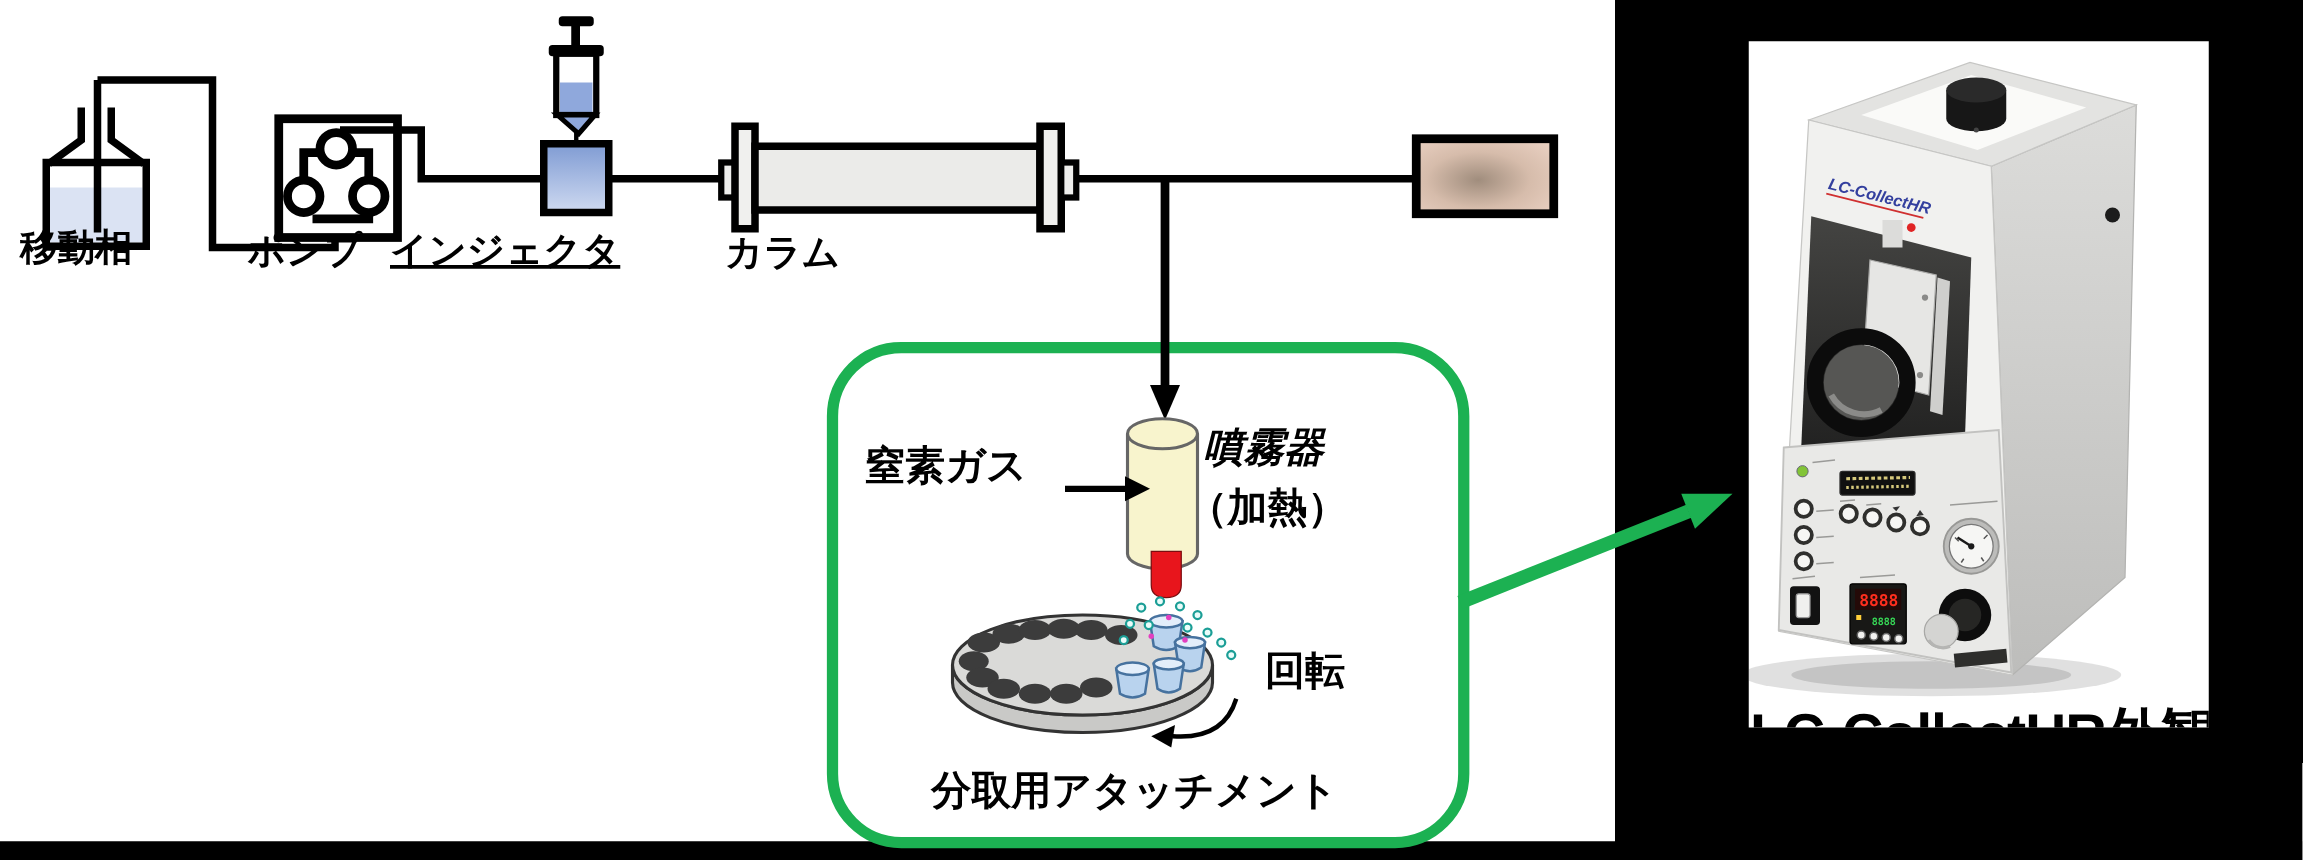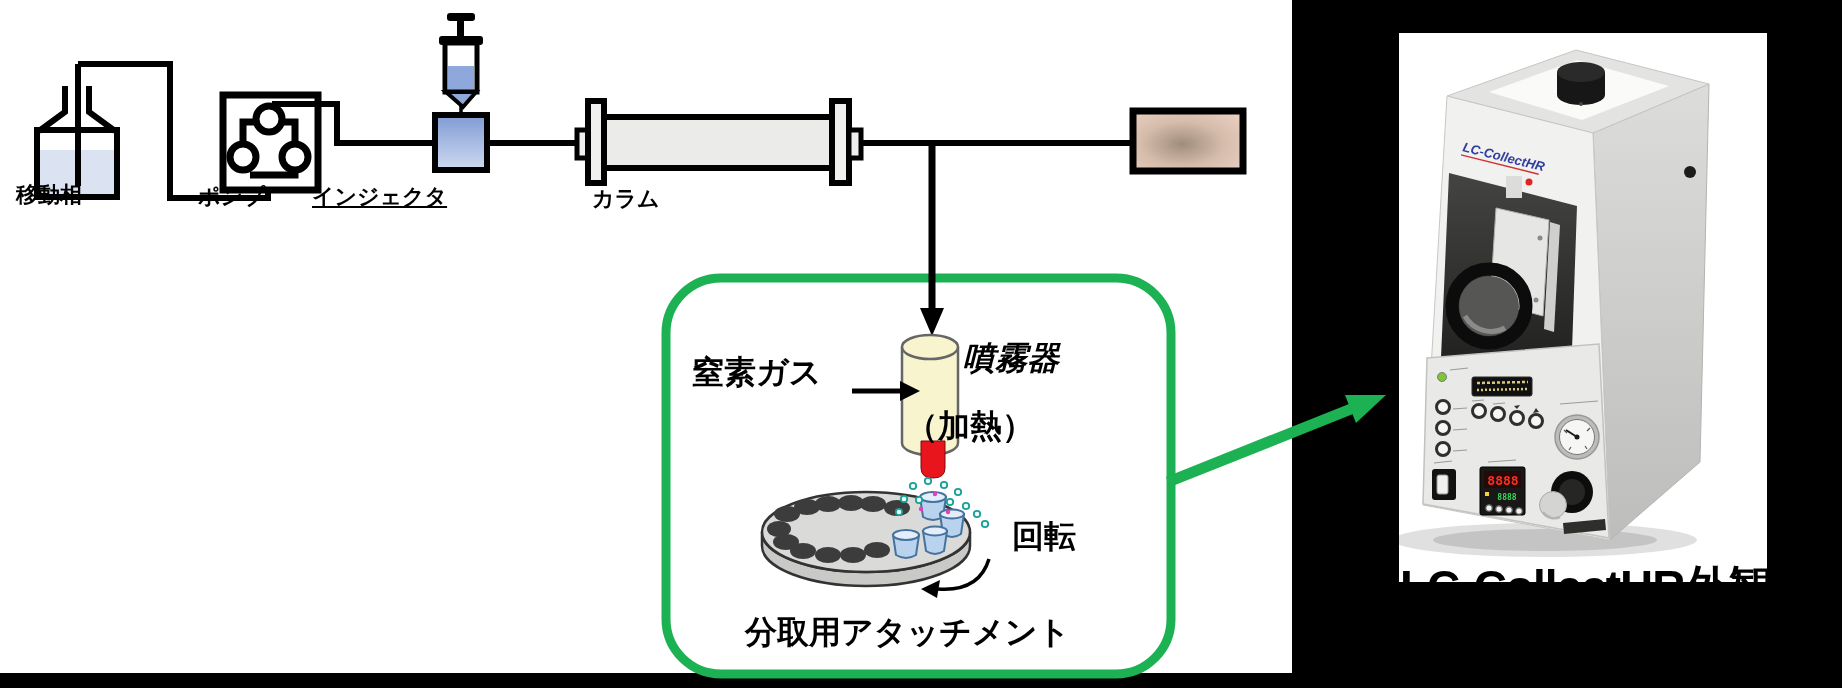--- a/index.html
+++ b/index.html
@@ -6,21 +6,21 @@
   #canvas{
     position:relative;width:1842px;height:688px;background:#ffffff;
     overflow:hidden;font-family:"Liberation Sans",sans-serif;
   }
   .abs{position:absolute;}
   #black-panel{left:1292px;top:0;width:550px;height:688px;background:#000;z-index:1;}
   #bottom-bar{left:0;top:673px;width:1842px;height:15px;background:#000;z-index:1;}
   #photo-frame{left:1399px;top:33px;width:368px;height:549px;background:#fff;overflow:hidden;z-index:2;}
   #diagram-svg{left:0;top:0;z-index:3;pointer-events:none;}
   .lbl{position:absolute;z-index:4;color:#000;white-space:nowrap;line-height:1;}
-  .lbl-gothic{font-family:"Liberation Sans",sans-serif;font-weight:600;font-size:22px;}
+  .lbl-gothic{font-family:"Liberation Sans",sans-serif;font-weight:600;font-size:30px;}
   .lbl-gothic-lg{font-family:"Liberation Sans",sans-serif;font-weight:600;font-size:32px;}
   .lbl-serif{font-family:"Liberation Serif",serif;font-weight:400;font-size:37px;}
   #photo-caption{
     position:absolute;left:1px;top:524px;width:500px;
     font-family:"Liberation Sans",sans-serif;font-weight:600;font-size:46px;
     letter-spacing:-1px;color:#000;white-space:nowrap;z-index:5;
   }
 </style>
 </head>
 <body>
@@ -279,20 +279,20 @@
 
     <g>
       <path d="M989,559 Q979,592 938,589" fill="none" stroke="#000" stroke-width="3.5"></path>
       <polygon points="921,589 940,580 937,598" fill="#000"></polygon>
     </g>
   </svg>
 
   <div class="lbl lbl-gothic" style="left:16px;top:184px;">移動相</div>
   <div class="lbl lbl-gothic" style="left:198px;top:186px;">ポンプ</div>
   <div class="lbl lbl-gothic" style="left:312px;top:186px;text-decoration:underline;">インジェクタ</div>
-  <div class="lbl lbl-gothic" style="left:592px;top:188px;text-align:right;">カラム</div>
+  <div class="lbl lbl-gothic" style="left:580px;top:188px;text-align:right;">カラム</div>
   <div class="lbl lbl-gothic-lg" style="left:692px;top:356px;">窒素ガス</div>
   <div class="lbl lbl-gothic-lg" style="left:963px;top:342px;font-style:italic;">噴霧器</div>
-  <div class="lbl lbl-gothic-lg" style="left:906px;top:390px;margin-top:20px;">（加熱）</div>
+  <div class="lbl lbl-gothic-lg" style="left:950px;top:390px;">（加熱）</div>
   <div class="lbl lbl-gothic-lg" style="left:1012px;top:520px;">回転</div>
   <div class="lbl lbl-gothic-lg" style="left:745px;top:616px;">分取用アタッチメント</div>
 
 </div>
 
 </body></html>

